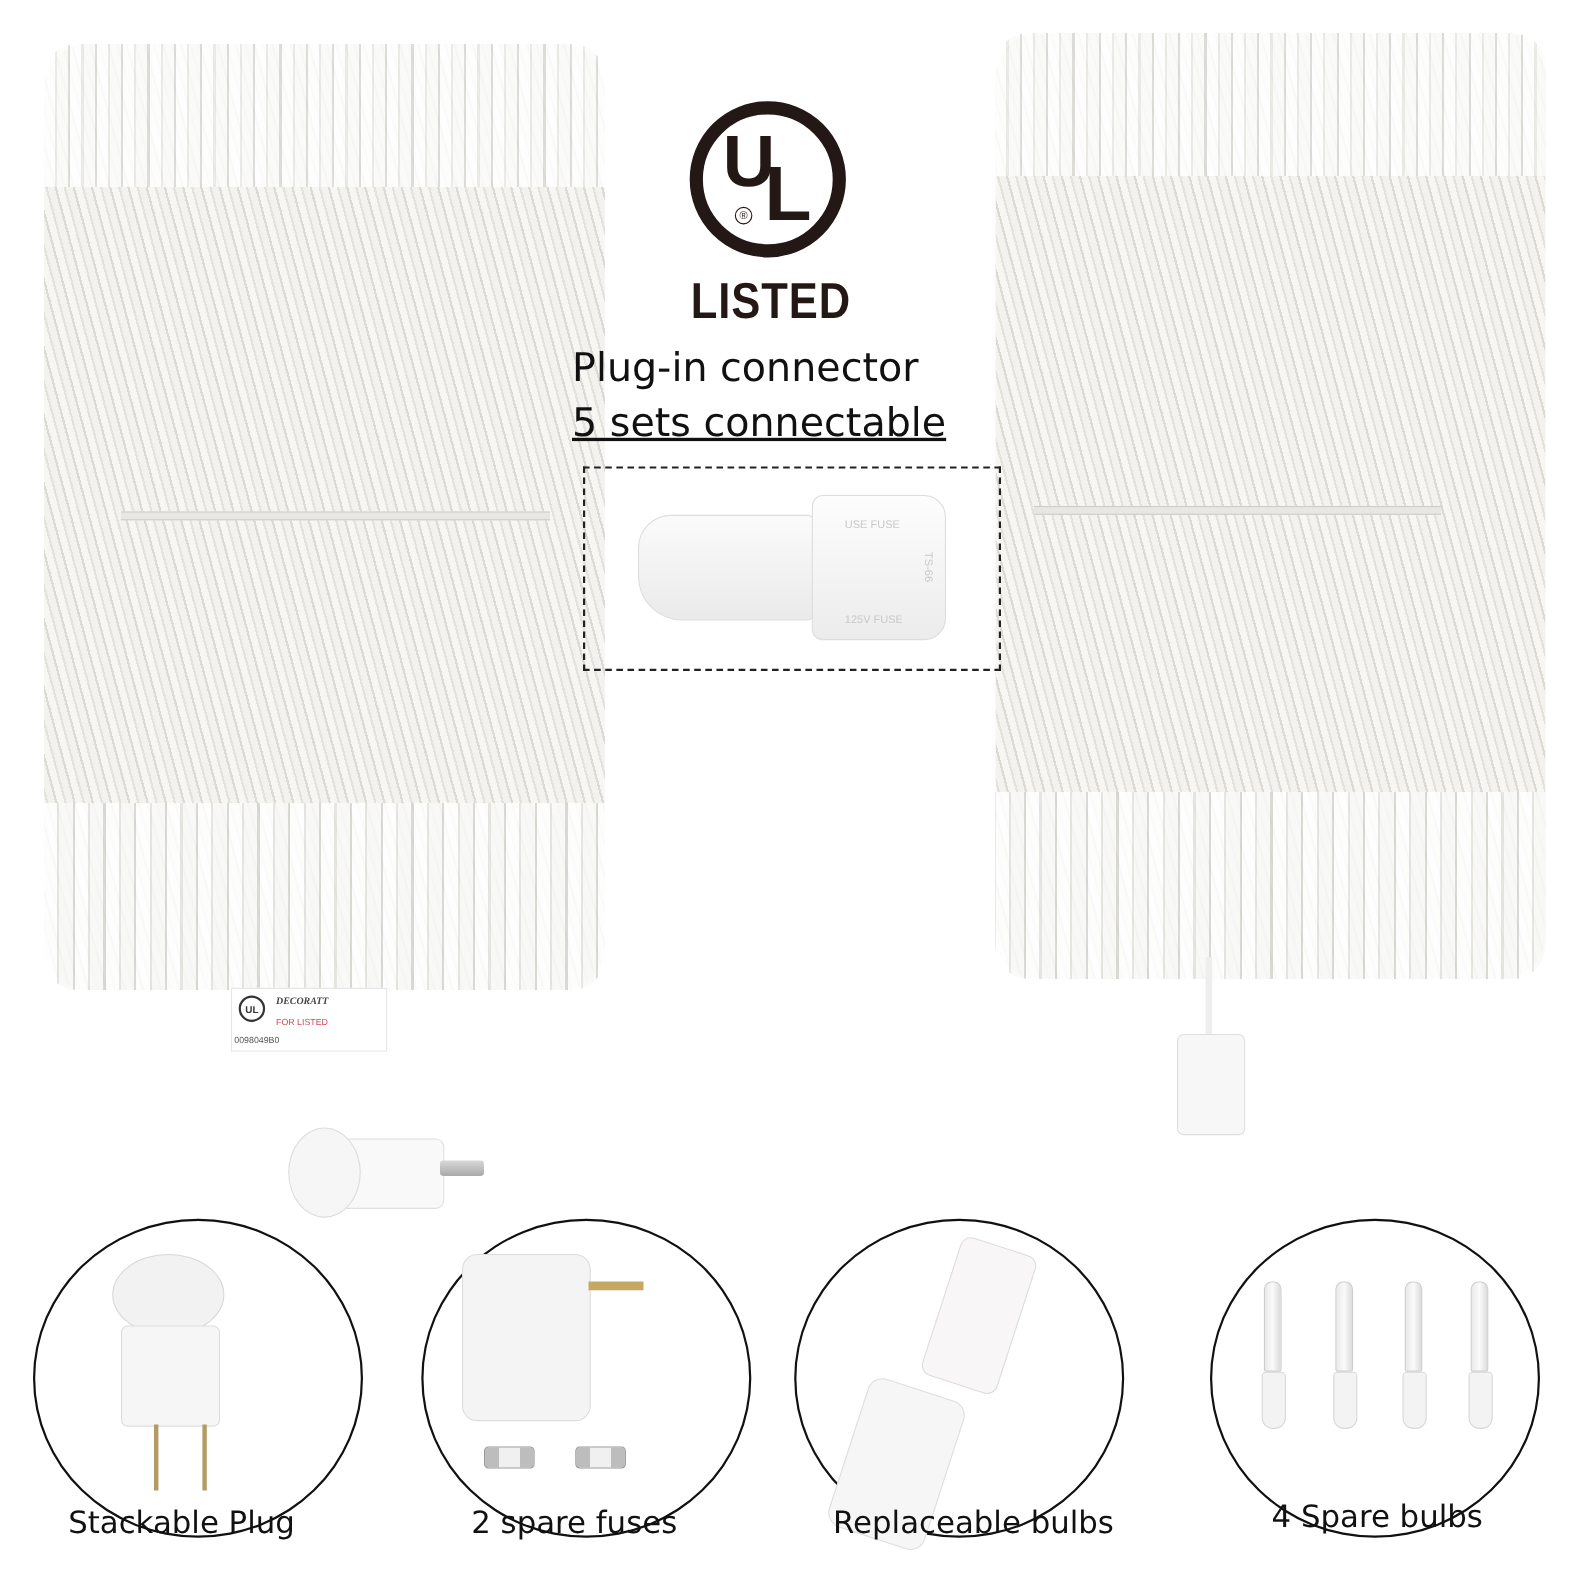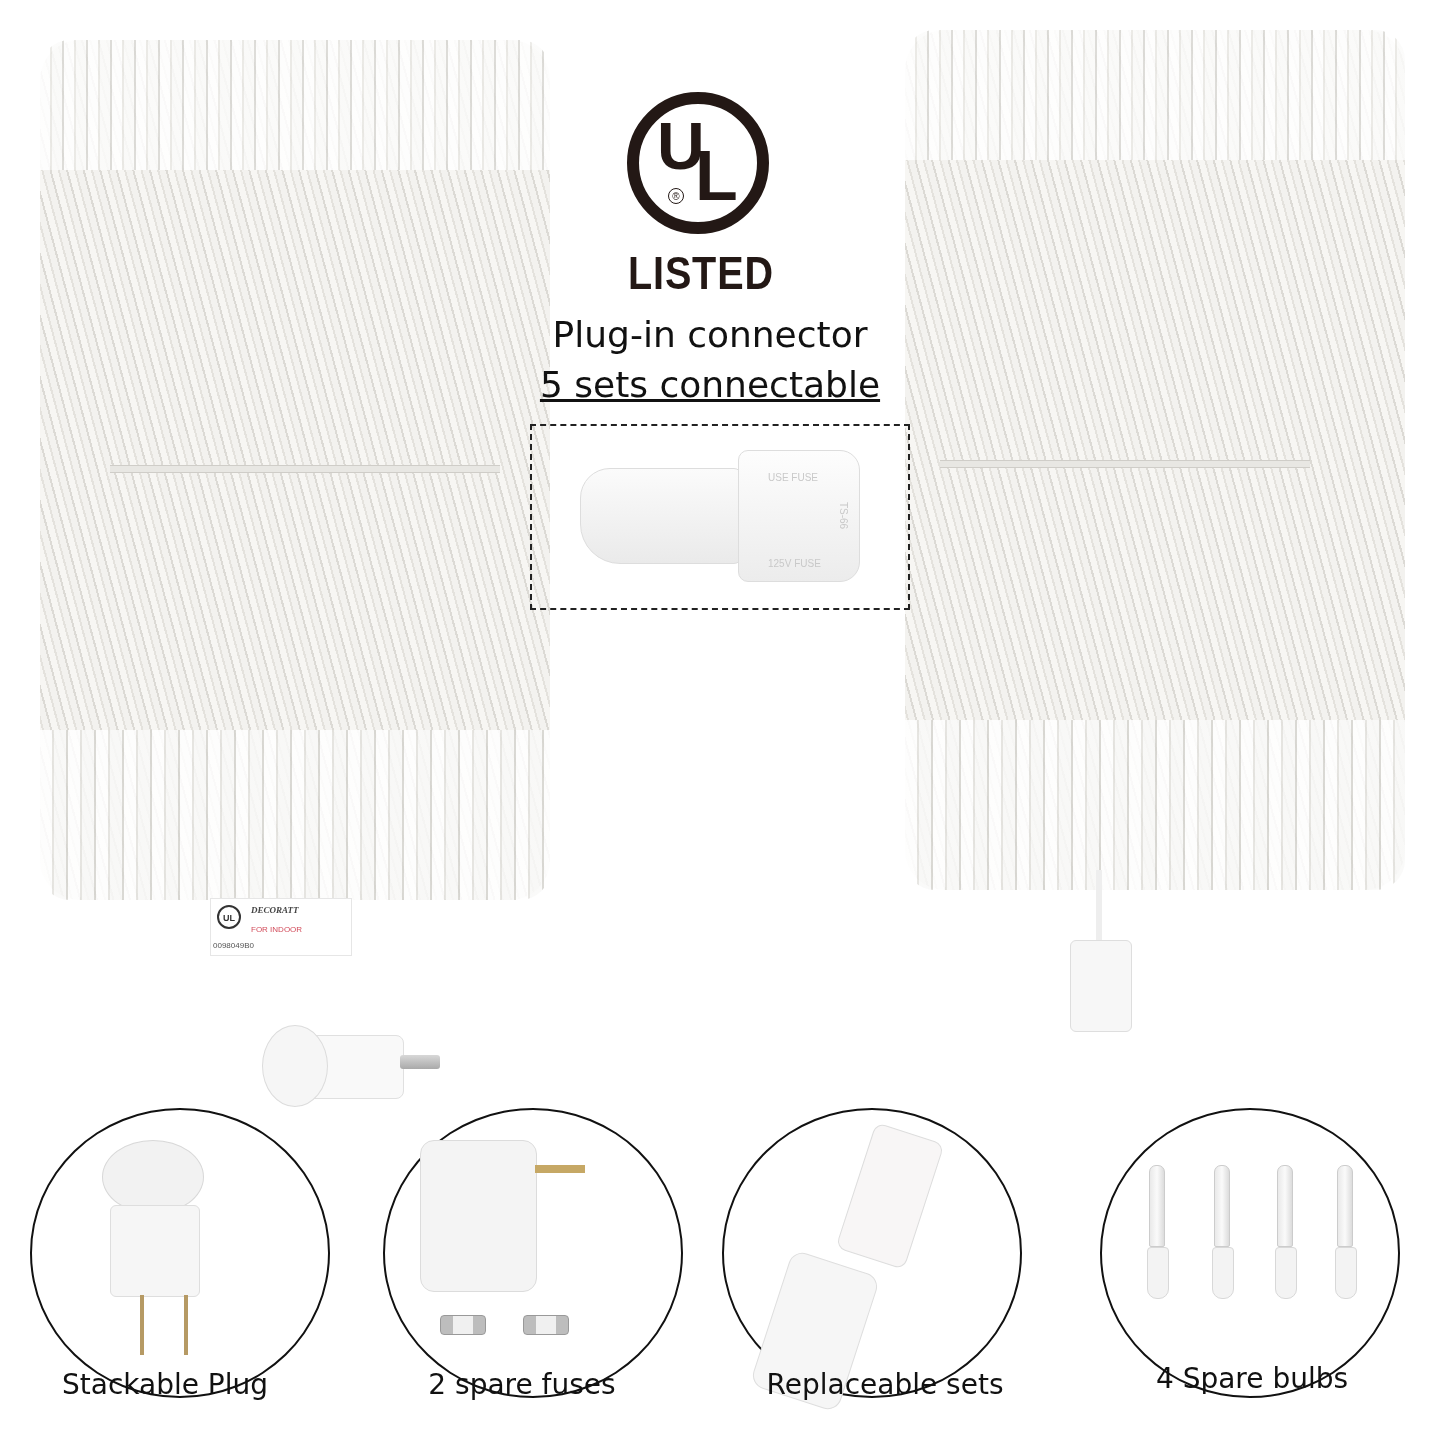--- a/index.html
+++ b/index.html
@@ -13,21 +13,21 @@
   .bundle::after{content:"";position:absolute;left:0;right:0;bottom:0;height:170px;border-radius:0 0 30px 30px;
       background:repeating-linear-gradient(90deg,#ffffff 0 12px,#e3e2de 12px 14px,#f9f9f8 14px 26px,#d5d4cf 26px 28px);opacity:.85;}
   .tie{position:absolute;height:6px;background:#e8e7e3;border-top:1px solid #cfcdc8;border-bottom:1px solid #cfcdc8;}
   
   .ul-ring{position:absolute;left:627px;top:92px;width:142px;height:142px;border:12px solid #231815;border-radius:50%;box-sizing:border-box;}
   .ul-letters{position:absolute;left:627px;top:92px;width:142px;height:142px;}
   .ul-u{position:absolute;left:30px;top:16px;font:bold 66px "Liberation Sans",sans-serif;color:#231815;letter-spacing:-2px;}
   .ul-l{position:absolute;left:68px;top:44px;font:bold 70px "Liberation Sans",sans-serif;color:#231815;}
   .ul-reg{position:absolute;left:41px;top:96px;width:16px;height:16px;border:1.5px solid #231815;border-radius:50%;font:10px "Liberation Sans",sans-serif;color:#231815;text-align:center;line-height:16px;box-sizing:border-box;}
   .listed{position:absolute;left:628px;top:246px;width:160px;text-align:center;font:bold 46px "Liberation Sans",sans-serif;color:#231815;transform:scaleX(.86);transform-origin:left top;letter-spacing:1px;}
-  .caption-top{position:absolute;left:520px;width:380px;text-align:center;font:36px "DejaVu Sans",sans-serif;color:#111;}
+  .caption-top{position:absolute;left:520px;width:380px;font:36px "DejaVu Sans",sans-serif;color:#111;}
   .dashbox{position:absolute;left:530px;top:424px;width:380px;height:186px;border:2px dashed #222;box-sizing:border-box;}
   .connector{position:absolute;left:580px;top:440px;width:290px;height:140px;}
   .conn-a{position:absolute;left:0;top:28px;width:160px;height:94px;background:linear-gradient(#fbfbfb,#eaeaea);border-radius:30px 8px 8px 40px;border:1px solid #ddd;}
   .conn-b{position:absolute;left:158px;top:10px;width:120px;height:130px;background:linear-gradient(#fdfdfd,#ececec);border-radius:10px 20px 20px 10px;border:1px solid #ddd;}
   .conn-t{position:absolute;font:10px "Liberation Sans",sans-serif;color:#c9c9c9;}
   
   .plug-main{position:absolute;left:262px;top:1025px;width:150px;height:80px;}
   .plug-disk{position:absolute;left:0;top:0;width:64px;height:80px;border-radius:50%;background:#f6f6f6;border:1px solid #dcdcdc;}
   .plug-body{position:absolute;left:30px;top:10px;width:110px;height:62px;background:#f9f9f9;border:1px solid #e0e0e0;border-radius:8px;}
   .prong{position:absolute;left:138px;top:30px;width:40px;height:14px;background:linear-gradient(#d8d8d8,#a9a9a9);border-radius:3px;}
@@ -72,21 +72,21 @@
   <div class="conn-a"></div>
   <div class="conn-b"></div>
   <span class="conn-t" style="left:188px;top:32px;">USE FUSE</span>
   <span class="conn-t" style="left:250px;top:70px;transform:rotate(90deg);">TS-66</span>
   <span class="conn-t" style="left:188px;top:118px;">125V FUSE</span>
 </div>
 
 <div class="tag">
   <span class="tag-ul">UL</span>
   <span class="tag-t1">DECORATT</span>
-  <span class="tag-t2">FOR INDOOR</span>
+  <span class="tag-t2">FOR LISTED</span>
   <span class="tag-t3">0098049B0</span>
 </div>
 
 <div class="plug-main">
   <div class="plug-body"></div>
   <div class="plug-disk"></div>
   <div class="prong"></div>
 </div>
 
 <div class="female-wire"></div>
@@ -105,21 +105,21 @@
   <div class="mini" style="left:150px;top:55px;width:50px;height:8px;background:#c6a865;"></div>
   <div class="fuse" style="left:55px;top:205px;"></div>
   <div class="fuse" style="left:138px;top:205px;"></div>
 </div>
 <div class="feat-label" style="left:352px;">2 spare fuses</div>
 
 <div class="circle" style="left:722px;">
   <div class="mini" style="left:130px;top:20px;width:70px;height:130px;background:#f8f6f6;border:1px solid #ddd;border-radius:10px;transform:rotate(18deg);"></div>
   <div class="mini" style="left:45px;top:150px;width:90px;height:140px;background:#f6f6f6;border:1px solid #dedede;border-radius:14px;transform:rotate(18deg);"></div>
 </div>
-<div class="feat-label" style="left:715px;">Replaceable sets</div>
+<div class="feat-label" style="left:715px;">Replaceable bulbs</div>
 
 <div class="circle" style="left:1100px;">
   <div class="sbulb" style="left:45px;top:55px;">
       <div class="glass"></div>
       <div class="base"></div>
     </div>
   <div class="sbulb" style="left:110px;top:55px;">
       <div class="glass"></div>
       <div class="base"></div>
     </div>

